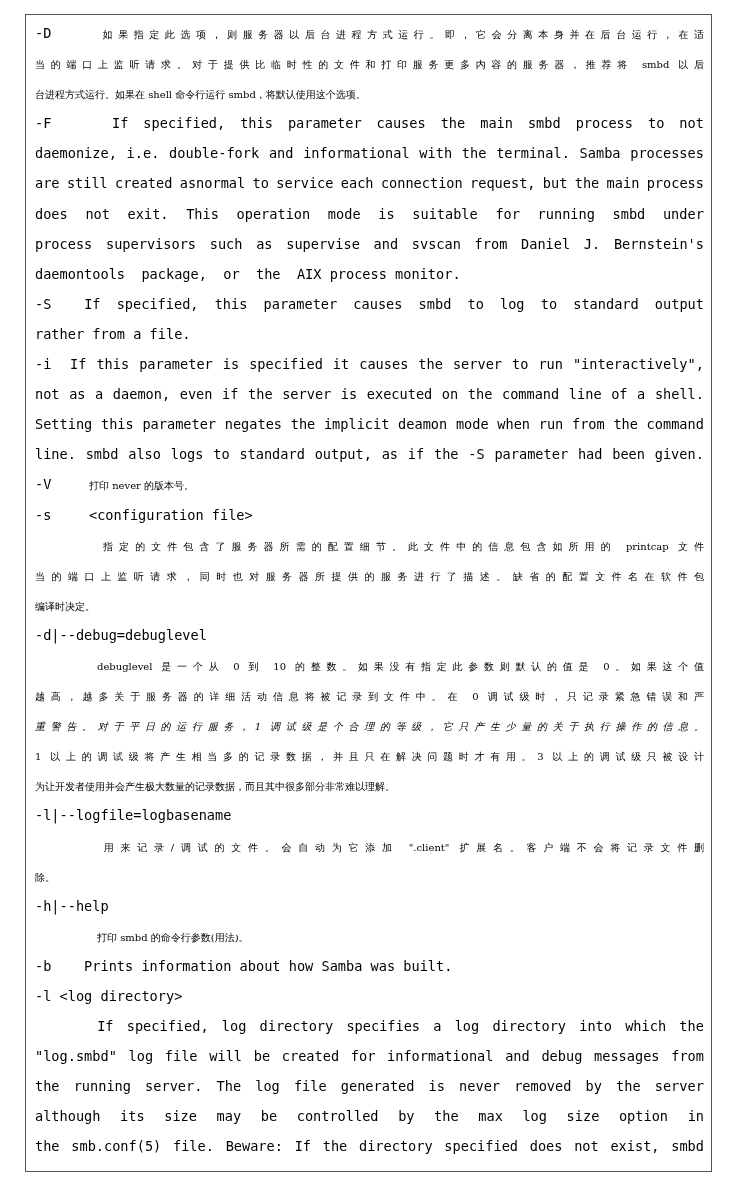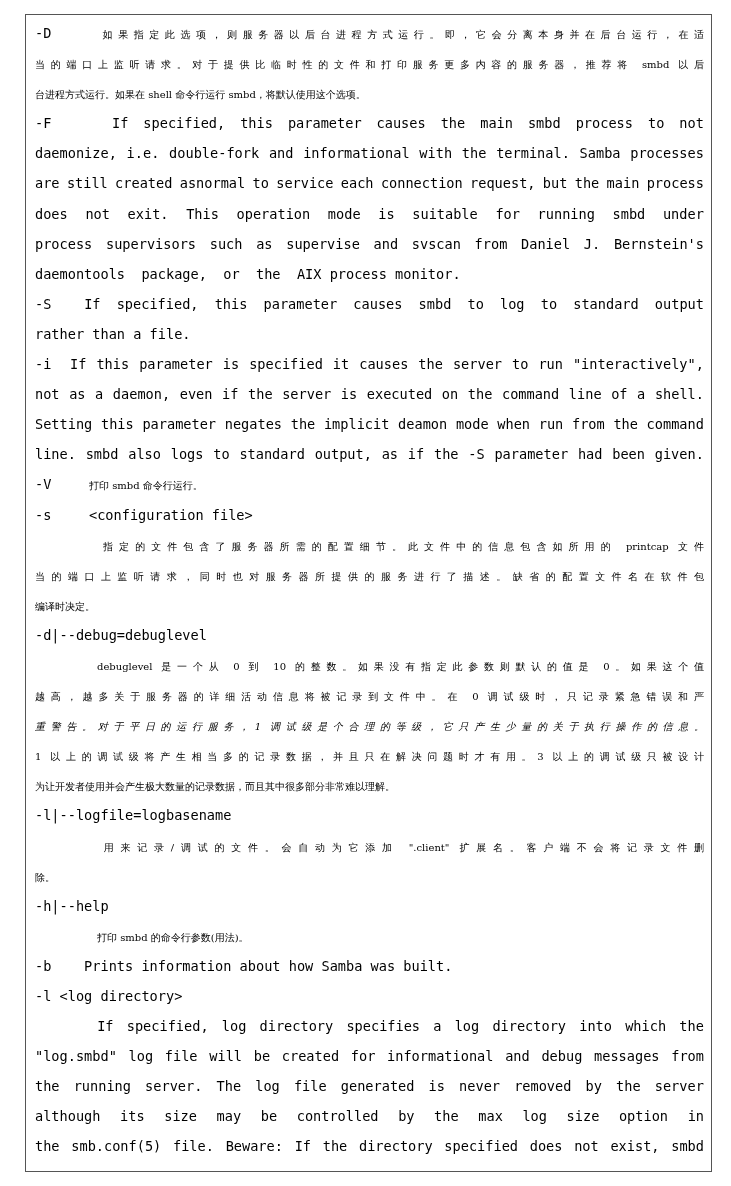--- a/index.html
+++ b/index.html
@@ -87,26 +87,26 @@
         <div class="line" style="margin-top: 3px;"><div style="width: 669px; text-align: justify; text-align-last: justify; white-space: normal; height: 30.1px; line-height: 30.1px; overflow: hidden;"><span class="mono" style="display: inline-block; width: 62px;">-D</span><span class="cjk">如果指定此选项，则服务器以后台进程方式运行。即，它会分离本身并在后台运行，在适</span></div></div>
         <div class="line"><div style="width: 669px; text-align: justify; text-align-last: justify; white-space: normal; height: 30.1px; line-height: 30.1px; overflow: hidden;"><span class="cjk">当的端口上监听请求。对于提供比临时性的文件和打印服务更多内容的服务器，推荐将 smbd 以后</span></div></div>
         <div class="line"><div class="flush"><span class="cjk">台进程方式运行。如果在 shell 命令行运行 smbd，将默认使用这个选项。</span></div></div>
         <div class="line"><div class="just"><span class="mono" style="width: 62px; display: inline-block;">-F</span><span class="mono">If</span><span class="mono">specified,</span><span class="mono">this</span><span class="mono">parameter</span><span class="mono">causes</span><span class="mono">the</span><span class="mono">main</span><span class="mono">smbd</span><span class="mono">process</span><span class="mono">to</span><span class="mono">not</span></div></div>
         <div class="line"><div class="just"><span class="mono">daemonize,</span><span class="mono">i.e.</span><span class="mono">double-fork</span><span class="mono">and</span><span class="mono">informational</span><span class="mono">with</span><span class="mono">the</span><span class="mono">terminal.</span><span class="mono">Samba</span><span class="mono">processes</span></div></div>
         <div class="line"><div class="just"><span class="mono">are</span><span class="mono">still</span><span class="mono">created</span><span class="mono">asnormal</span><span class="mono">to</span><span class="mono">service</span><span class="mono">each</span><span class="mono">connection</span><span class="mono">request,</span><span class="mono">but</span><span class="mono">the</span><span class="mono">main</span><span class="mono">process</span></div></div>
         <div class="line"><div class="just"><span class="mono">does</span><span class="mono">not</span><span class="mono">exit.</span><span class="mono">This</span><span class="mono">operation</span><span class="mono">mode</span><span class="mono">is</span><span class="mono">suitable</span><span class="mono">for</span><span class="mono">running</span><span class="mono">smbd</span><span class="mono">under</span></div></div>
         <div class="line"><div class="just"><span class="mono">process</span><span class="mono">supervisors</span><span class="mono">such</span><span class="mono">as</span><span class="mono">supervise</span><span class="mono">and</span><span class="mono">svscan</span><span class="mono">from</span><span class="mono">Daniel</span><span class="mono">J.</span><span class="mono">Bernstein's</span></div></div>
         <div class="line"><div class="flush"><span class="mono">daemontools  package,  or  the  AIX process monitor.</span></div></div>
         <div class="line"><div class="just"><span class="mono" style="width: 33px; display: inline-block;">-S</span><span class="mono">If</span><span class="mono">specified,</span><span class="mono">this</span><span class="mono">parameter</span><span class="mono">causes</span><span class="mono">smbd</span><span class="mono">to</span><span class="mono">log</span><span class="mono">to</span><span class="mono">standard</span><span class="mono">output</span></div></div>
-        <div class="line"><div class="flush"><span class="mono">rather than a file.</span></div></div>
+        <div class="line"><div class="flush"><span class="mono">rather from a file.</span></div></div>
         <div class="line"><div class="just"><span class="mono" style="width: 25px; display: inline-block;">-i</span><span class="mono">If</span><span class="mono">this</span><span class="mono">parameter</span><span class="mono">is</span><span class="mono">specified</span><span class="mono">it</span><span class="mono">causes</span><span class="mono">the</span><span class="mono">server</span><span class="mono">to</span><span class="mono">run</span><span class="mono">"interactively",</span></div></div>
         <div class="line"><div class="just"><span class="mono">not</span><span class="mono">as</span><span class="mono">a</span><span class="mono">daemon,</span><span class="mono">even</span><span class="mono">if</span><span class="mono">the</span><span class="mono">server</span><span class="mono">is</span><span class="mono">executed</span><span class="mono">on</span><span class="mono">the</span><span class="mono">command</span><span class="mono">line</span><span class="mono">of</span><span class="mono">a</span><span class="mono">shell.</span></div></div>
         <div class="line"><div class="just"><span class="mono">Setting</span><span class="mono">this</span><span class="mono">parameter</span><span class="mono">negates</span><span class="mono">the</span><span class="mono">implicit</span><span class="mono">deamon</span><span class="mono">mode</span><span class="mono">when</span><span class="mono">run</span><span class="mono">from</span><span class="mono">the</span><span class="mono">command</span></div></div>
         <div class="line"><div class="just"><span class="mono">line.</span><span class="mono">smbd</span><span class="mono">also</span><span class="mono">logs</span><span class="mono">to</span><span class="mono">standard</span><span class="mono">output,</span><span class="mono">as</span><span class="mono">if</span><span class="mono">the</span><span class="mono">-S</span><span class="mono">parameter</span><span class="mono">had</span><span class="mono">been</span><span class="mono">given.</span></div></div>
-        <div class="line"><div class="flush"><span class="mono" style="display: inline-block; width: 54px;">-V</span><span class="cjk">打印 smbd 命令行运行。</span></div></div>
+        <div class="line"><div class="flush"><span class="mono" style="display: inline-block; width: 54px;">-V</span><span class="cjk">打印 never 的版本号。</span></div></div>
         <div class="line"><div class="flush"><span class="mono" style="display: inline-block; width: 54px;">-s</span><span class="mono">&lt;configuration file&gt;</span></div></div>
         <div class="line"><div style="width: 669px; text-align: justify; text-align-last: justify; white-space: normal; height: 30.1px; line-height: 30.1px; overflow: hidden;"><span style="display: inline-block; width: 62px;"></span><span class="cjk">指定的文件包含了服务器所需的配置细节。此文件中的信息包含如所用的 printcap 文件</span></div></div>
         <div class="line"><div style="width: 669px; text-align: justify; text-align-last: justify; white-space: normal; height: 30.1px; line-height: 30.1px; overflow: hidden;"><span class="cjk">当的端口上监听请求，同时也对服务器所提供的服务进行了描述。缺省的配置文件名在软件包</span></div></div>
         <div class="line"><div class="flush"><span class="cjk">编译时决定。</span></div></div>
         <div class="line"><div class="flush"><span class="mono">-d|--debug=debuglevel</span></div></div>
         <div class="line"><div style="width: 669px; text-align: justify; text-align-last: justify; white-space: normal; height: 30.1px; line-height: 30.1px; overflow: hidden;"><span style="display: inline-block; width: 62px;"></span><span class="cjk">debuglevel 是一个从 0 到 10 的整数。如果没有指定此参数则默认的值是 0。如果这个值</span></div></div>
         <div class="line"><div style="width: 669px; text-align: justify; text-align-last: justify; white-space: normal; height: 30.1px; line-height: 30.1px; overflow: hidden;"><span class="cjk">越高，越多关于服务器的详细活动信息将被记录到文件中。在 0 调试级时，只记录紧急错误和严</span></div></div>
         <div class="line"><div style="width: 669px; text-align: justify; text-align-last: justify; white-space: normal; height: 30.1px; line-height: 30.1px; overflow: hidden; font-style: italic;"><span class="cjk">重警告。对于平日的运行服务，1 调试级是个合理的等级，它只产生少量的关于执行操作的信息。</span></div></div>
         <div class="line"><div style="width: 669px; text-align: justify; text-align-last: justify; white-space: normal; height: 30.1px; line-height: 30.1px; overflow: hidden;"><span class="cjk">1 以上的调试级将产生相当多的记录数据，并且只在解决问题时才有用。3 以上的调试级只被设计</span></div></div>
         <div class="line"><div class="flush"><span class="cjk">为让开发者使用并会产生极大数量的记录数据，而且其中很多部分非常难以理解。</span></div></div>

